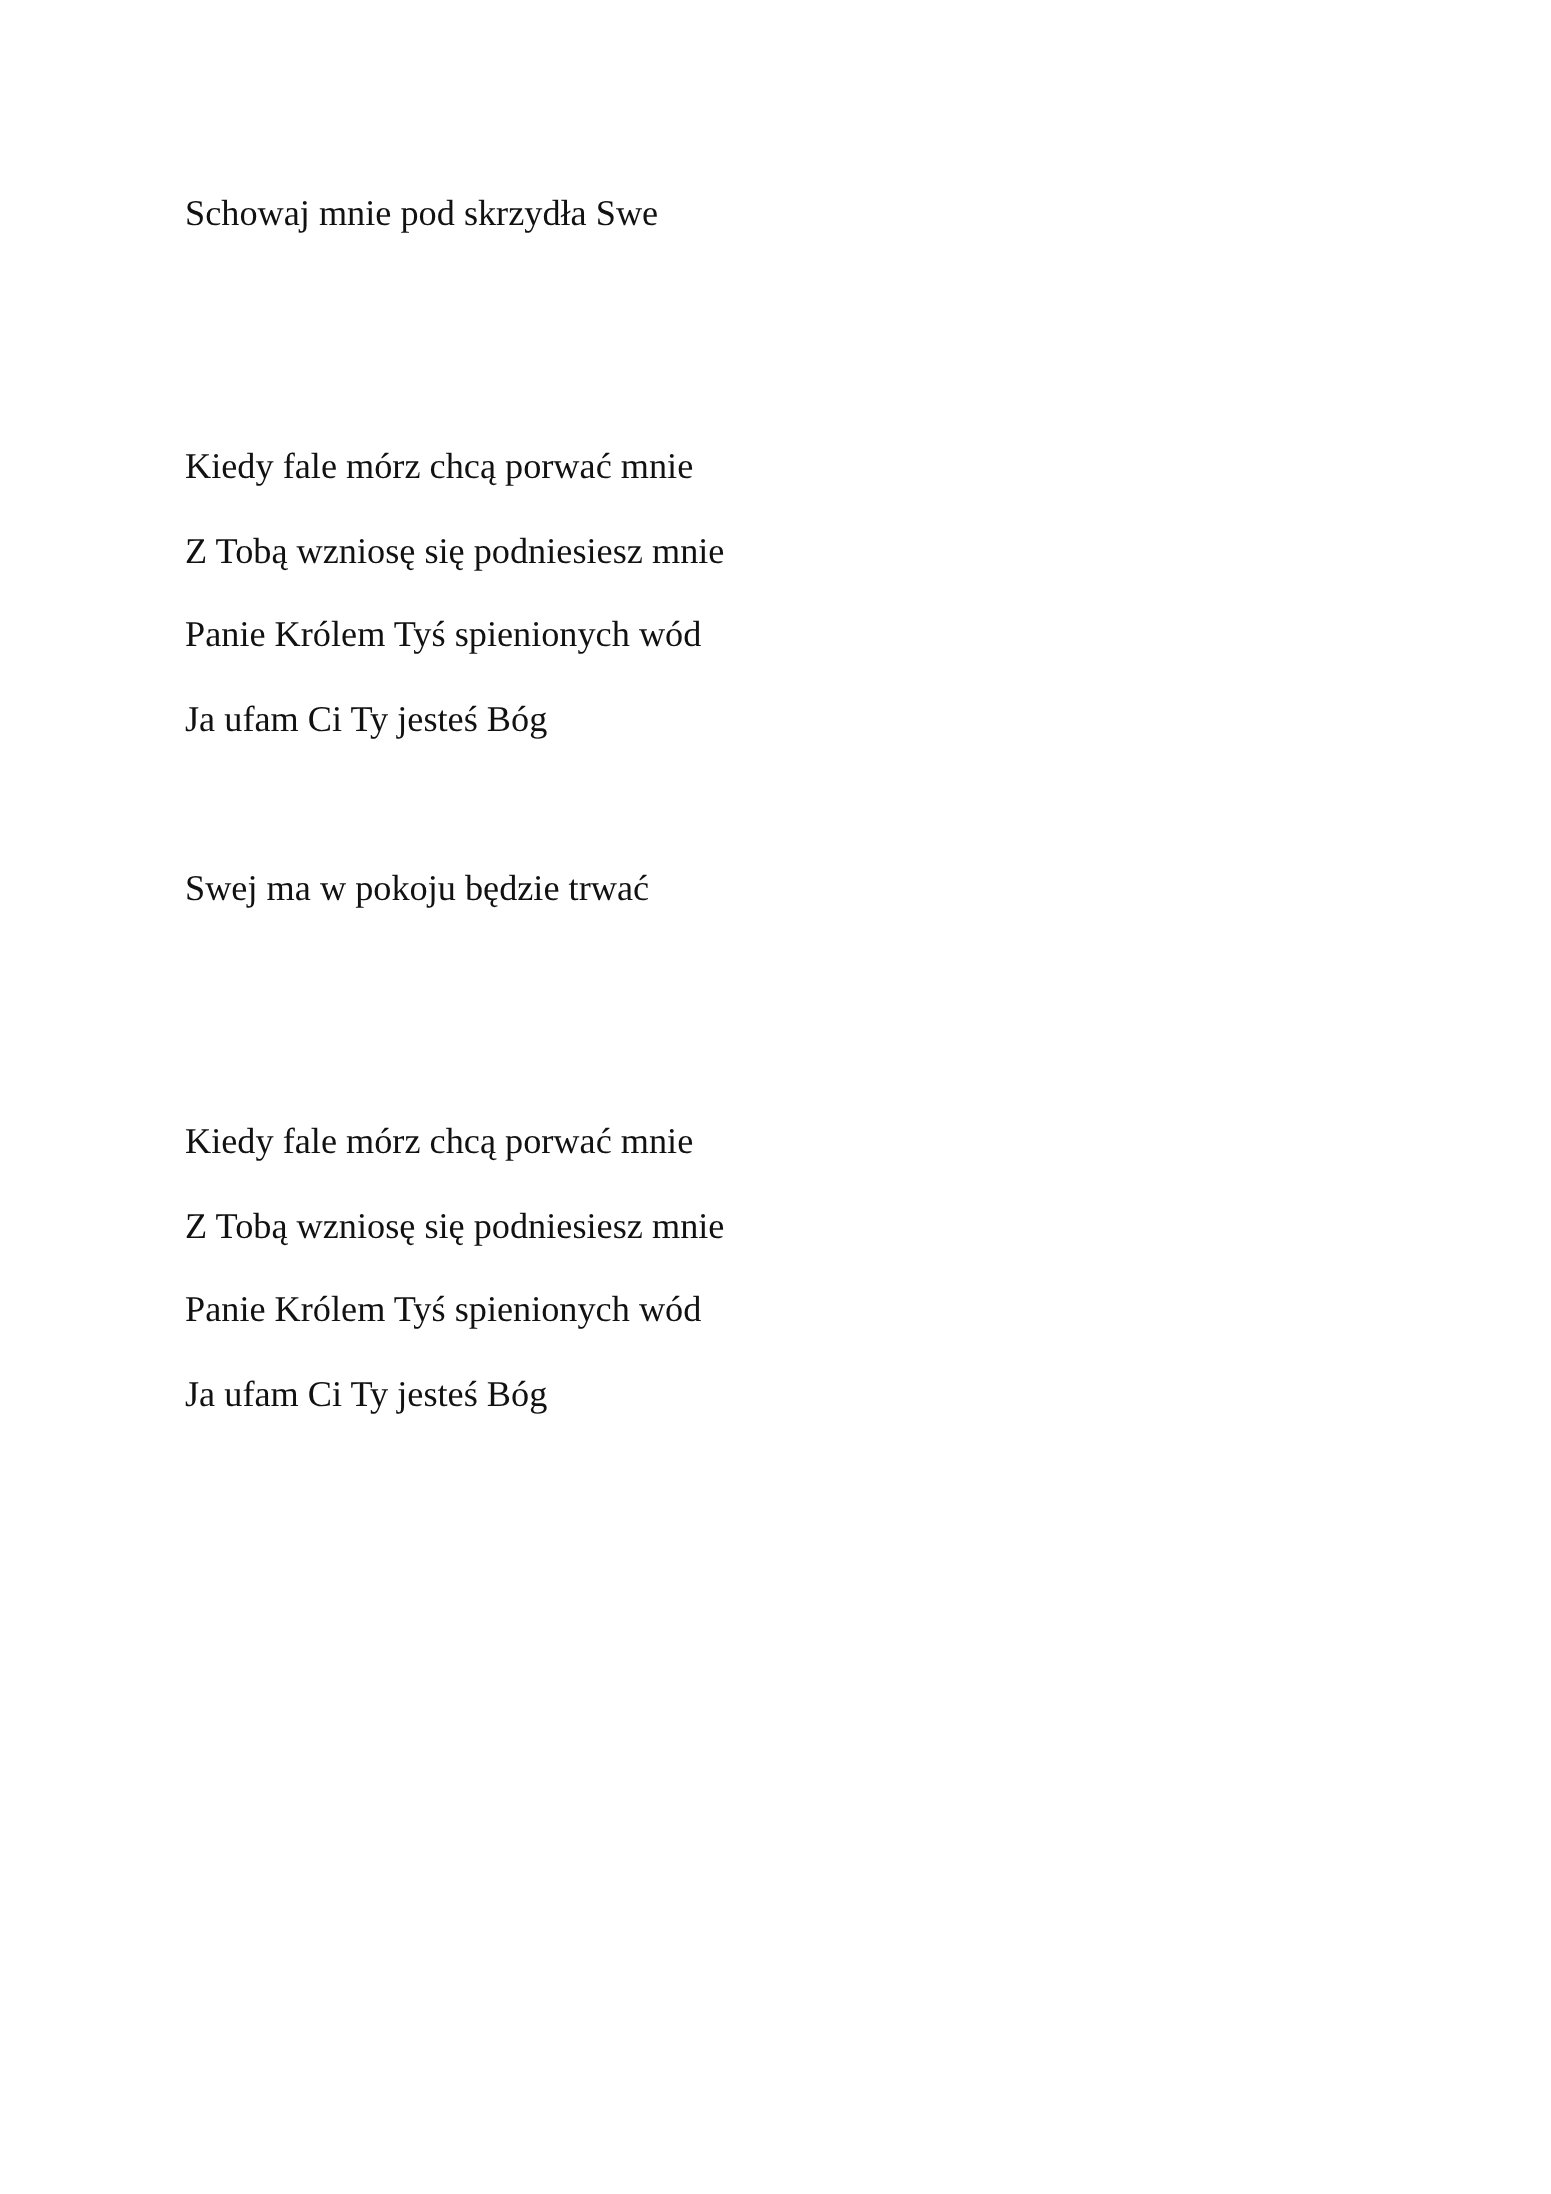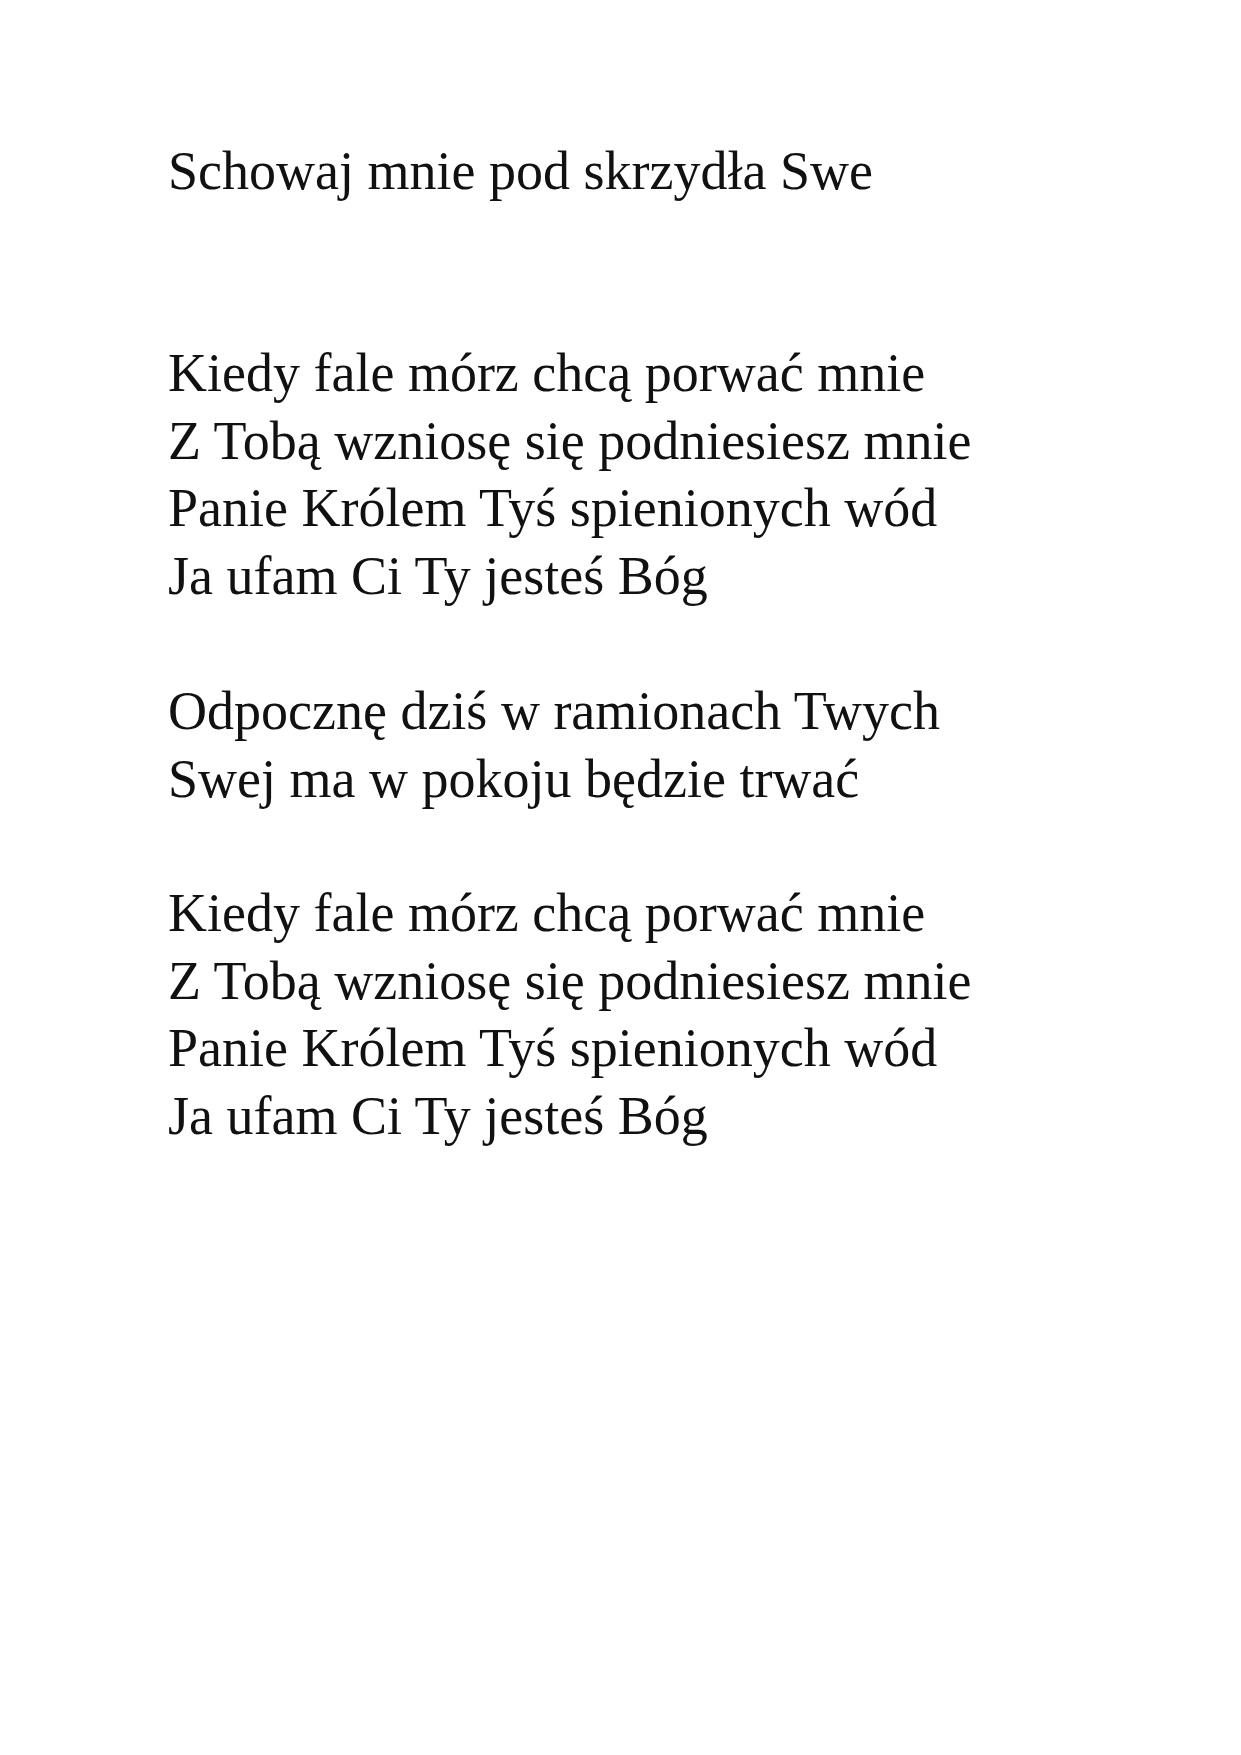--- a/index.html
+++ b/index.html
@@ -21,26 +21,25 @@
       top: 0;
       width: 1241px;
       height: 1755px;
       background: #ffffff;
     }
     .stanza {
       position: absolute;
       left: 148px;
     }
     .line {
-      font-size: 54px;
+      font-size: 29px;
       line-height: 67.5px;
       height: 67.5px;
       white-space: nowrap;
       letter-spacing: 0px;
-      margin-left: 20px;
     }
     #stanza-1 { top: 138px; }
     #stanza-2 { top: 340px; }
     #stanza-3 { top: 678px; }
     #stanza-4 { top: 880px; }
   </style>
 </head>
 <body>
 
 <div class="page">
@@ -50,21 +49,20 @@
   </div>
 
   <div class="stanza" id="stanza-2">
     <div class="line">Kiedy fale mórz chcą porwać mnie</div>
     <div class="line">Z Tobą wzniosę się podniesiesz mnie</div>
     <div class="line">Panie Królem Tyś spienionych wód</div>
     <div class="line">Ja ufam Ci Ty jesteś Bóg</div>
   </div>
 
   <div class="stanza" id="stanza-3">
-    <div class="line">Odpocznę dziś w ramionach Twych</div>
     <div class="line">Swej ma w pokoju będzie trwać</div>
   </div>
 
   <div class="stanza" id="stanza-4">
     <div class="line">Kiedy fale mórz chcą porwać mnie</div>
     <div class="line">Z Tobą wzniosę się podniesiesz mnie</div>
     <div class="line">Panie Królem Tyś spienionych wód</div>
     <div class="line">Ja ufam Ci Ty jesteś Bóg</div>
   </div>
 

